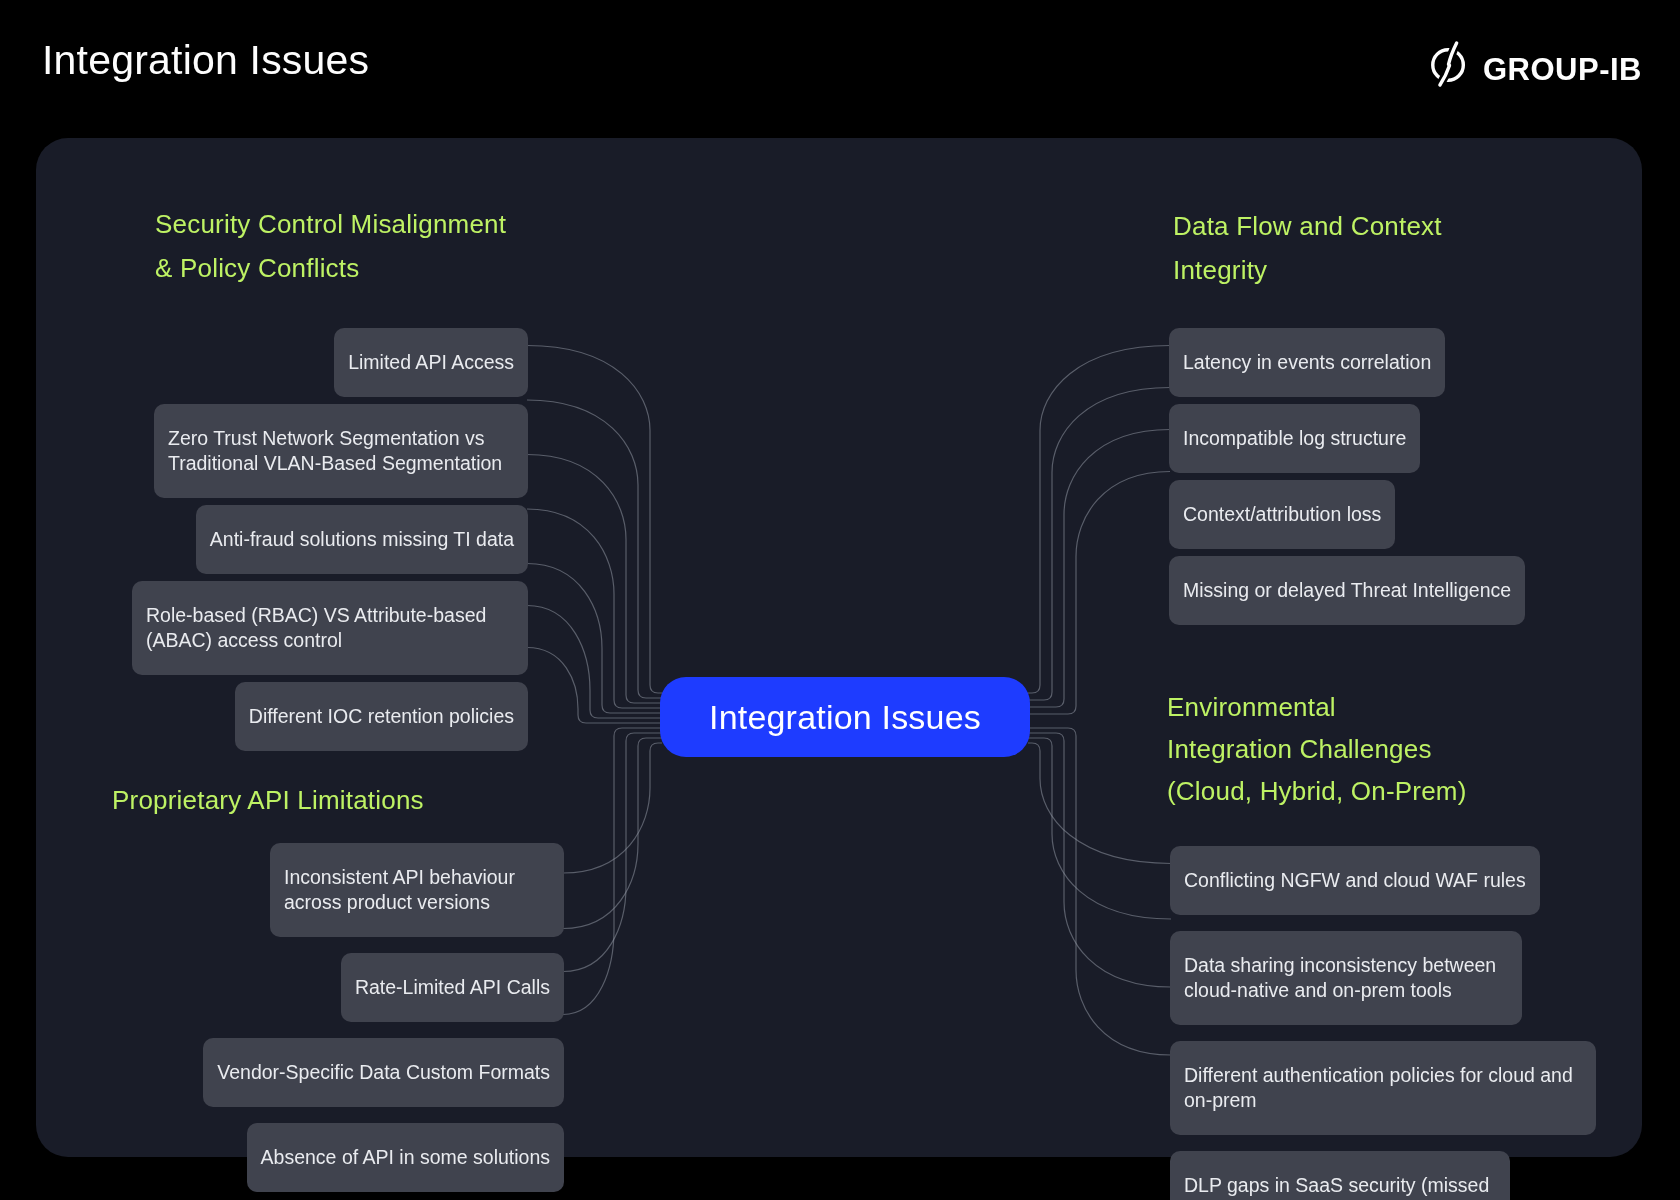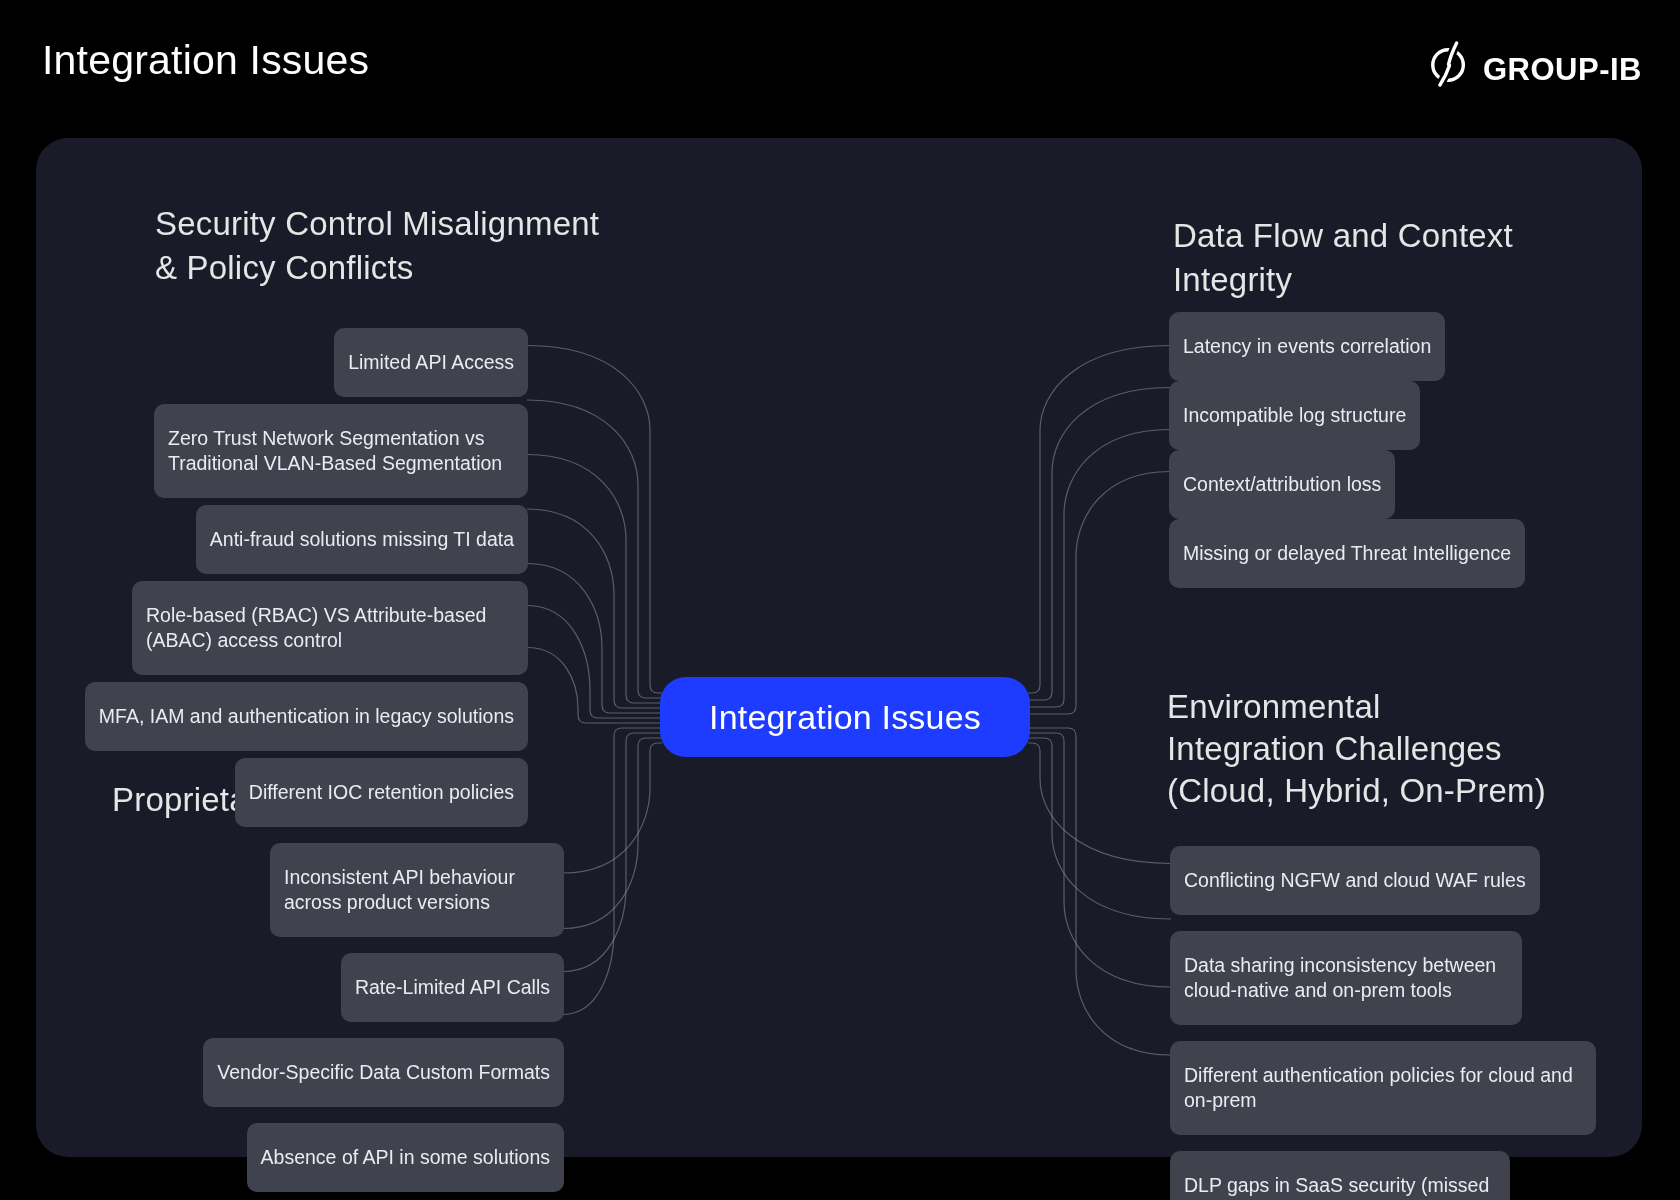--- a/index.html
+++ b/index.html
@@ -33,22 +33,22 @@
     position:absolute;left:36px;top:138px;width:1606px;height:1019px;
     background:var(--panel);border-radius:32px;
   }
   #connectors{
     position:absolute;inset:0;width:100%;height:100%;
   }
   #connectors path{
     fill:none;stroke:var(--connector);stroke-opacity:.5;stroke-width:1.2px;
   }
   .section-title{
-    position:absolute;font-size:33px;line-height:44px;font-weight:400;
-    color:#e5e5e5;letter-spacing:.2px;
+    position:absolute;font-size:26px;line-height:44px;font-weight:400;
+    color:#bef264;letter-spacing:.2px;
   }
   .group{
     position:absolute;display:flex;flex-direction:column;
   }
   .group.align-right{align-items:flex-end}
   .group.align-left{align-items:flex-start}
   .pill{
     background:var(--pill);color:#e9ebef;
     font-size:19.5px;line-height:25px;
     padding:22px 14px;border-radius:10px;
@@ -99,45 +99,44 @@
       <path d="M 1135 781 C 1049.32 781, 1016 734.25, 1016 696 L 1016 608 Q 1016 600, 1008 600 L 992 600"></path>
       <path d="M 1135 849 C 1057.96 849, 1028 802.25, 1028 764 L 1028 603 Q 1028 595, 1020 595 L 992 595"></path>
       <path d="M 1135 917 C 1066.6 917, 1040 870.25, 1040 832 L 1040 598 Q 1040 590, 1032 590 L 992 590"></path>
     </svg>
 
   <div class="section-title" style="left:119px;top:64px">
     <div>Security Control Misalignment</div>
     <div>&amp; Policy Conflicts</div>
   </div>
 
-  <div class="section-title" style="left:1137px;top:76px">
+  <div class="section-title" style="left:1137px;top:66px">
     <div>Data Flow and Context</div>
     <div>Integrity</div>
   </div>
 
   <div class="section-title" style="left:1131px;top:548px;line-height:42px">
     <div>Environmental</div>
     <div>Integration Challenges</div>
     <div>(Cloud, Hybrid, On-Prem)</div>
   </div>
 
   <div class="section-title" style="left:76px;top:640px">
     <div>Proprietary API Limitations</div>
   </div>
 
   <div class="group align-right" style="top:190px;right:1114px;gap:7px">
     <div class="pill">Limited API Access</div>
     <div class="pill" style="width:374px">Zero Trust Network Segmentation vs Traditional VLAN-Based Segmentation</div>
     <div class="pill">Anti-fraud solutions missing TI data</div>
     <div class="pill" style="width:396px">Role-based (RBAC) VS Attribute-based (ABAC) access control</div>
-    <div class="pill">MFA, IAM and authentication in legacy solutions</div>
     <div class="pill">Different IOC retention policies</div>
   </div>
 
-  <div class="group align-left" style="top:174px;left:1133px;">
+  <div class="group align-left" style="top:190px;left:1133px;gap:7px">
     <div class="pill">Latency in events correlation</div>
     <div class="pill">Incompatible log structure</div>
     <div class="pill">Context/attribution loss</div>
     <div class="pill">Missing or delayed Threat Intelligence</div>
   </div>
 
   <div class="group align-right" style="top:705px;right:1078px;gap:16px">
     <div class="pill" style="width:294px">Inconsistent API behaviour across product versions</div>
     <div class="pill">Rate-Limited API Calls</div>
     <div class="pill">Vendor-Specific Data Custom Formats</div>

